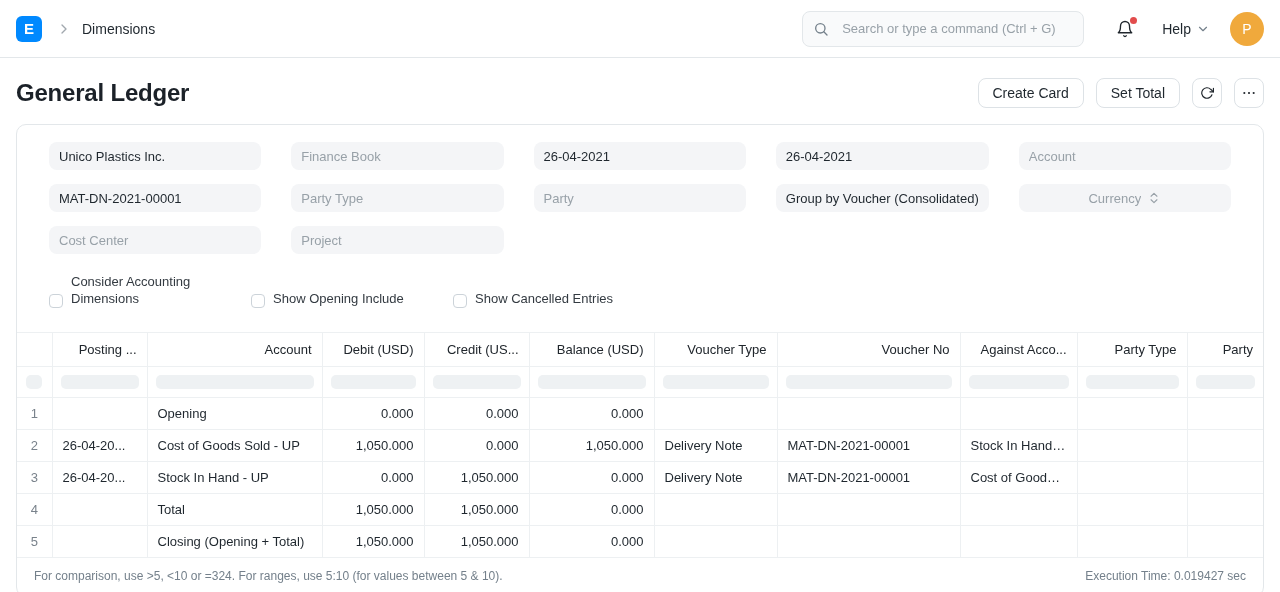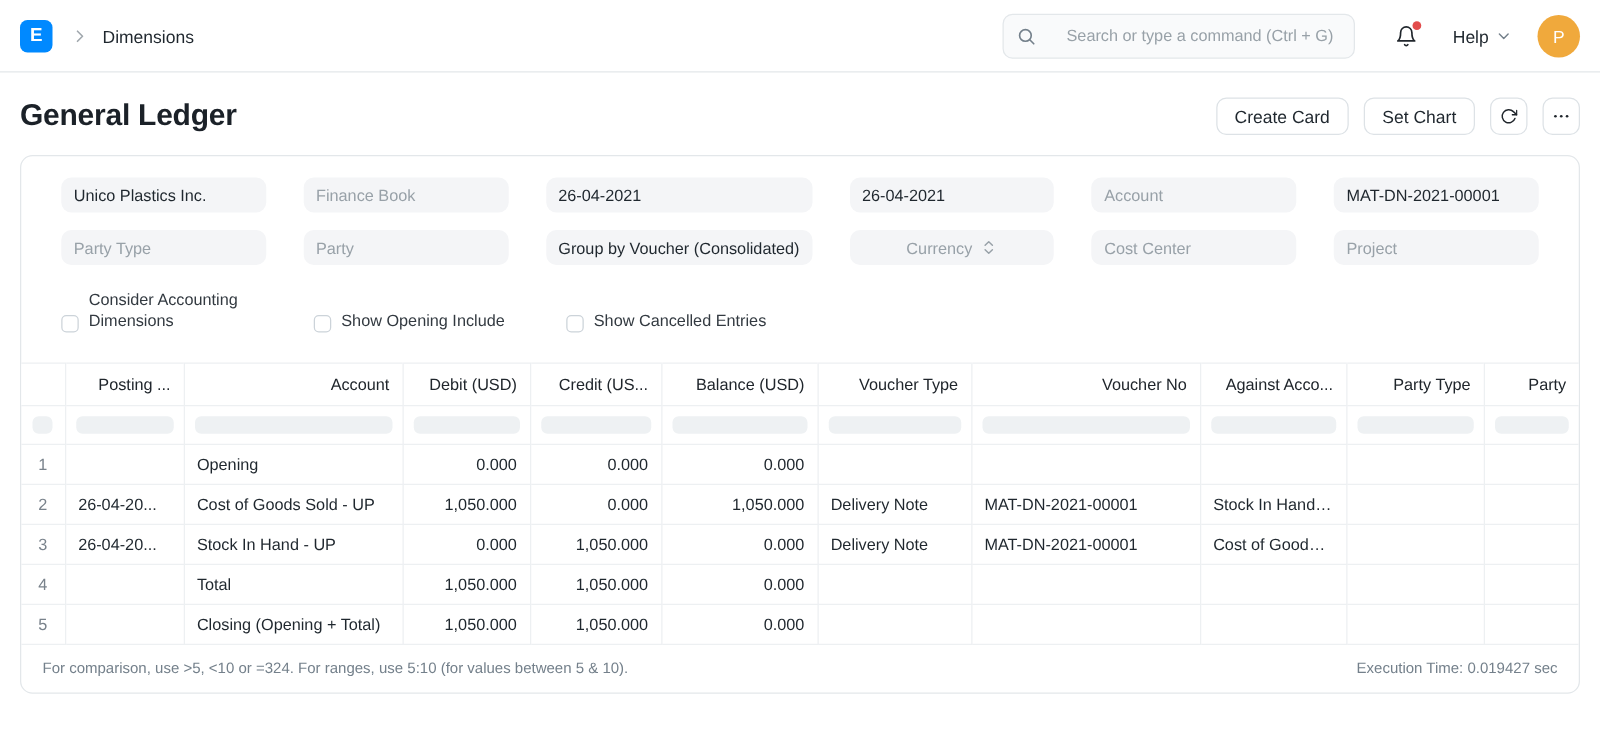--- a/index.html
+++ b/index.html
@@ -6,39 +6,39 @@
   html,body{width:1280px;height:592px}
   body{font-family:"Liberation Sans","DejaVu Sans",sans-serif;background:#fff;color:#1f272e;overflow:hidden}
 
   
   .navbar{height:58px;display:flex;align-items:center;justify-content:space-between;padding:0 16px;border-bottom:1px solid #e3e7ea;background:#fff}
   .nav-left{display:flex;align-items:center}
   .logo{width:26px;height:26px;border-radius:6px;background:#0089ff;color:#fff;font-weight:700;font-size:15px;display:flex;align-items:center;justify-content:center;cursor:pointer;border:none}
   .crumb-chev{display:flex;margin:0 10px 0 14px}
   .breadcrumb{font-size:14px;font-weight:500;color:#1f272e;cursor:pointer;text-decoration:none}
   .nav-right{display:flex;align-items:center}
-  .searchbar{width:282px;height:36px;border:1px solid #e3e7ea;background:#f9fafb;border-radius:8px;display:flex;align-items:center;gap:24px;padding:0 10px}
+  .searchbar{width:282px;height:36px;border:1px solid #e3e7ea;background:#f9fafb;border-radius:8px;display:flex;align-items:center;gap:13px;padding:0 10px}
   .searchbar input{flex:1;border:none;outline:none;background:transparent;font-size:13px;color:#1f272e;font-family:inherit;min-width:0}
   input::placeholder{color:#98a1a8}
   .icon-btn{background:none;border:none;cursor:pointer;display:flex;align-items:center}
   .bell{position:relative;margin-left:32px}
   .bell .dot{position:absolute;top:-3px;right:-3px;width:7px;height:7px;border-radius:50%;background:#e24c4c}
   .help{margin-left:28px;display:flex;align-items:center;gap:5px;font-size:14px;color:#1f272e;background:none;border:none;cursor:pointer;font-family:inherit}
   .avatar{width:34px;height:34px;border-radius:50%;background:#f0a93c;color:#fff;font-size:14px;font-weight:500;display:flex;align-items:center;justify-content:center;margin-left:20px;cursor:pointer;border:none}
 
   
   .page-head{display:flex;align-items:center;justify-content:space-between;padding:20px 16px 16px}
   .page-title{font-size:24px;font-weight:700;letter-spacing:-.2px;color:#1b2128}
   .actions{display:flex;align-items:flex-start;gap:12px}
   .btn{height:30px;padding:0 14px;border:1px solid #dde2e6;border-radius:8px;background:#fff;font-size:14px;color:#1f272e;display:inline-flex;align-items:center;justify-content:center;cursor:pointer;font-family:inherit}
   .btn-icon{width:30px;padding:0}
 
   
   .card{margin:0 16px;border:1px solid #e3e7ea;border-radius:10px;background:#fff;overflow:hidden}
-  .filter-grid{display:grid;grid-template-columns:repeat(6,1fr);column-gap:30px;row-gap:14px;padding:17px 32px 0}
+  .filter-grid{display:grid;grid-template-columns:repeat(5,1fr);column-gap:30px;row-gap:14px;padding:17px 32px 0}
   .f-input,.f-select{height:28px;width:100%;border:none;border-radius:8px;background:#f4f5f7;padding:0 10px;font-size:13px;color:#1f272e;font-family:inherit;outline:none}
   .f-select{display:flex;align-items:center;justify-content:center;gap:6px;cursor:pointer}
   .f-select .sel-text{white-space:nowrap;overflow:hidden}
   .sel-placeholder{color:#98a1a8}
   .checkbox-grid{display:grid;grid-template-columns:repeat(6,1fr);column-gap:30px;padding:20px 32px 24px}
   .check-item{display:flex;align-items:flex-end;gap:8px;font-size:13px;color:#333a41;line-height:1.3;cursor:pointer}
   .check-item input{appearance:none;-webkit-appearance:none;width:14px;height:14px;border:1px solid #ccd3d9;border-radius:4px;background:#fff;flex:0 0 auto;margin-top:1px;cursor:pointer}
 
   
   table.gl{width:100%;border-collapse:collapse;table-layout:fixed;border-top:1px solid #edf0f2}
@@ -95,21 +95,21 @@
       </span>
     </button>
     <button class="avatar">P</button>
   </div>
 </header>
 
 <div class="page-head">
   <h1 class="page-title">General Ledger</h1>
   <div class="actions">
     <button class="btn">Create Card</button>
-    <button class="btn">Set Chart</button>
+    <button class="btn">Set Total</button>
     <button class="btn btn-icon">
       <span style="display:flex">
         <svg viewBox="0 0 24 24" width="14" height="14" fill="none" stroke="#20262c" stroke-width="2" stroke-linecap="round" stroke-linejoin="round">
             <polyline points="23 4 23 10 17 10"></polyline>
             <path d="M20.49 15a9 9 0 1 1-2.12-9.36L23 10"></path>
           </svg>
       </span>
     </button>
     <button class="btn btn-icon">
       <span style="display:flex">

